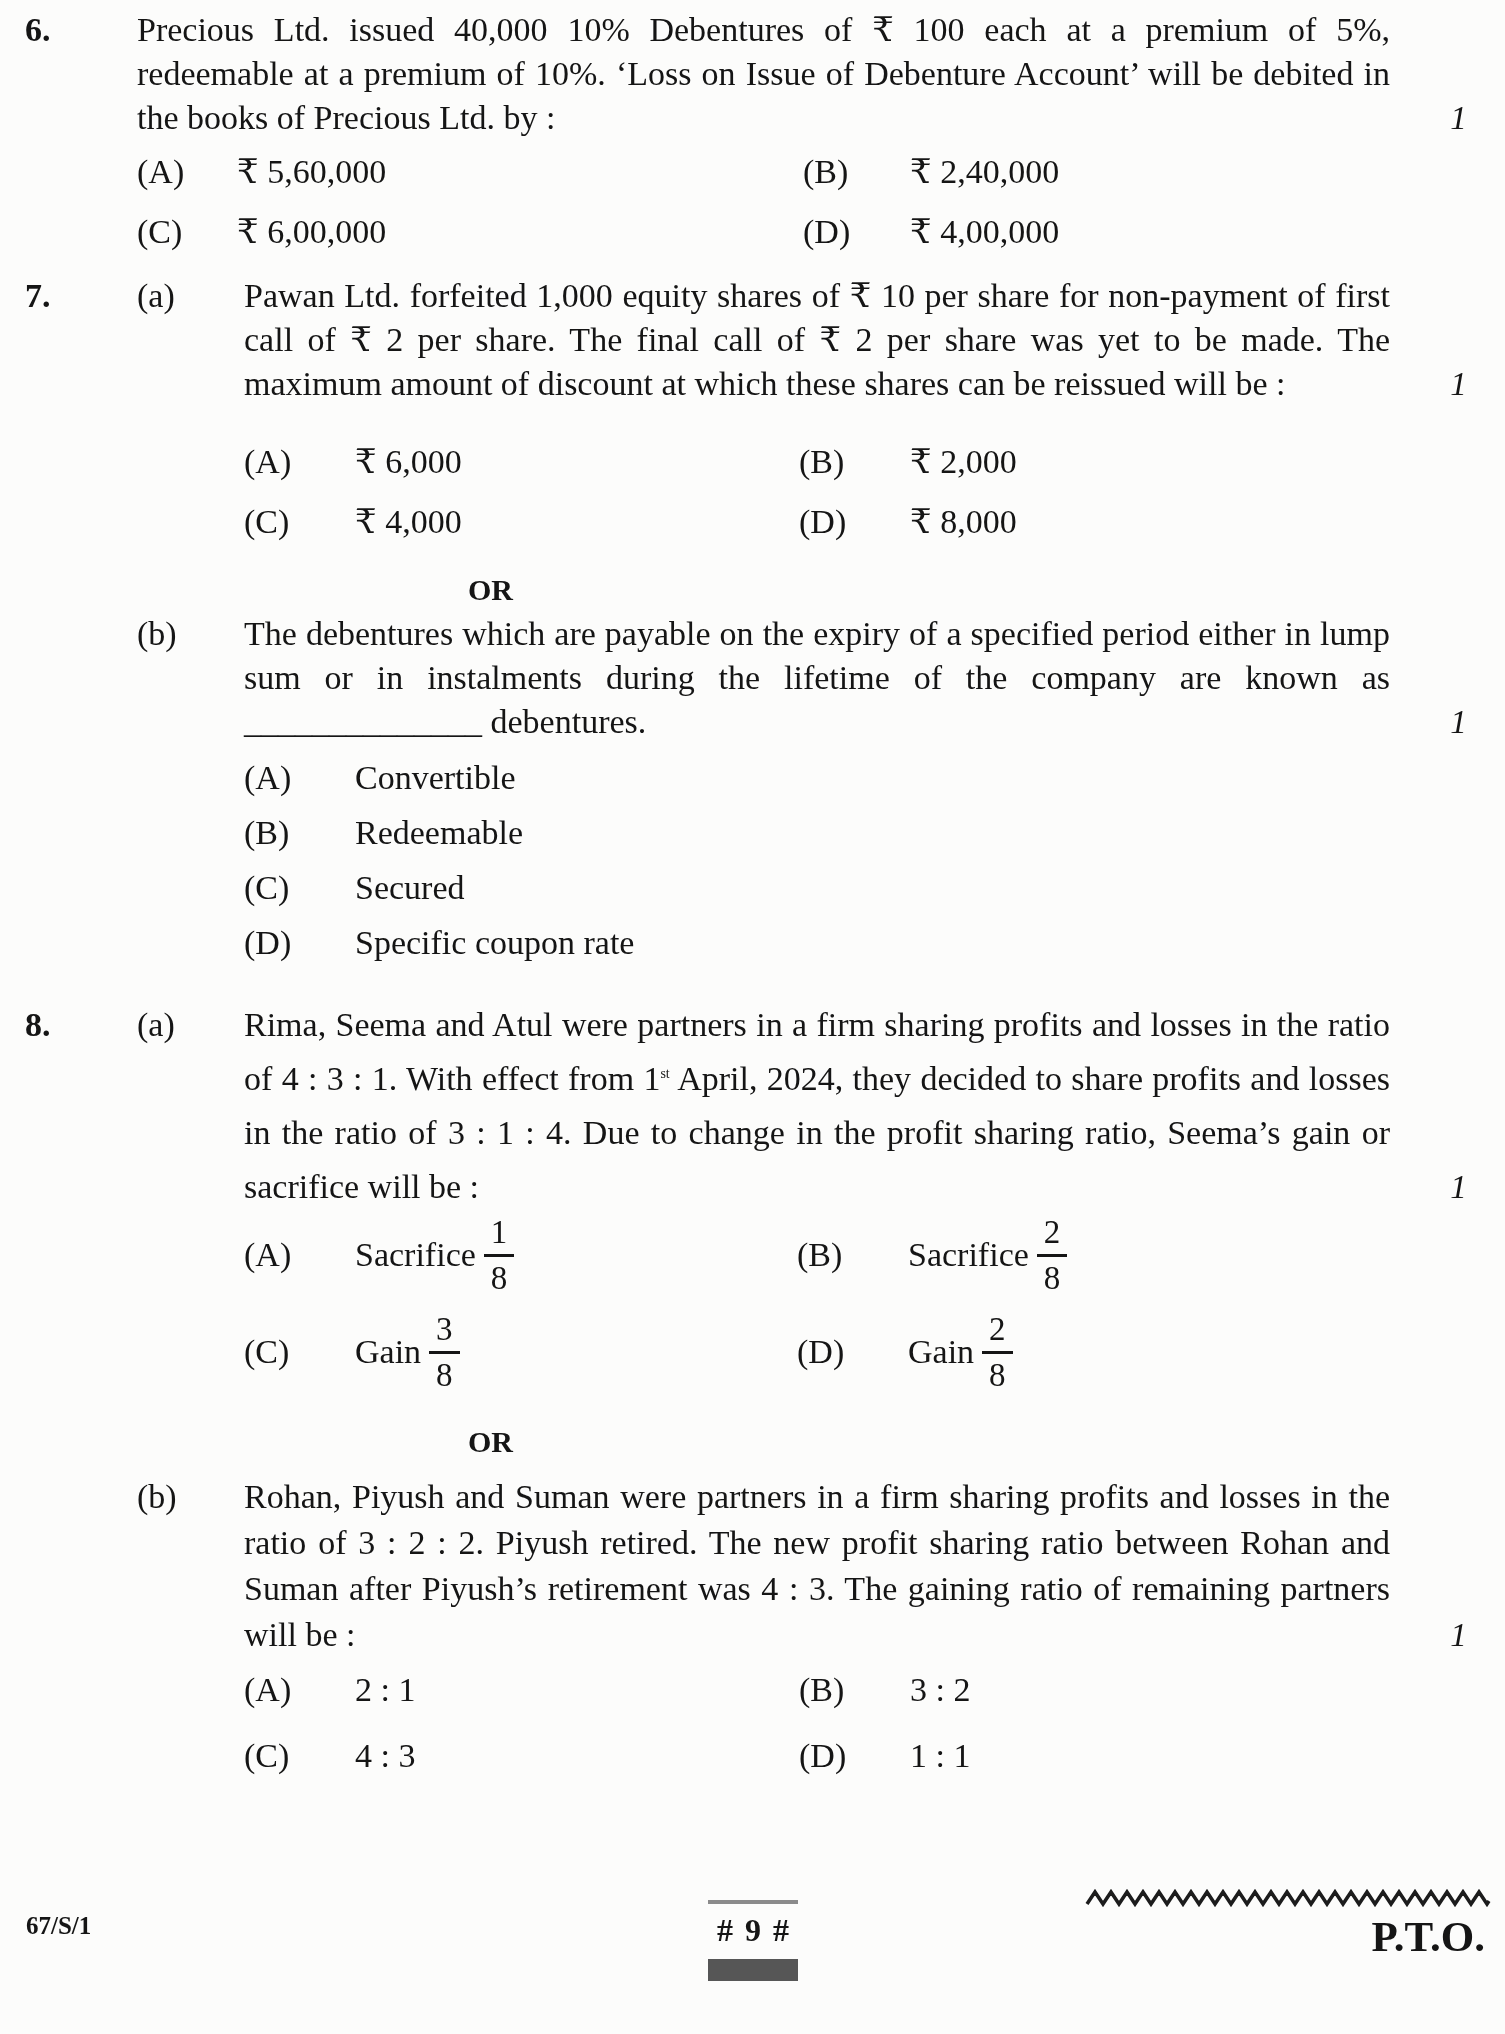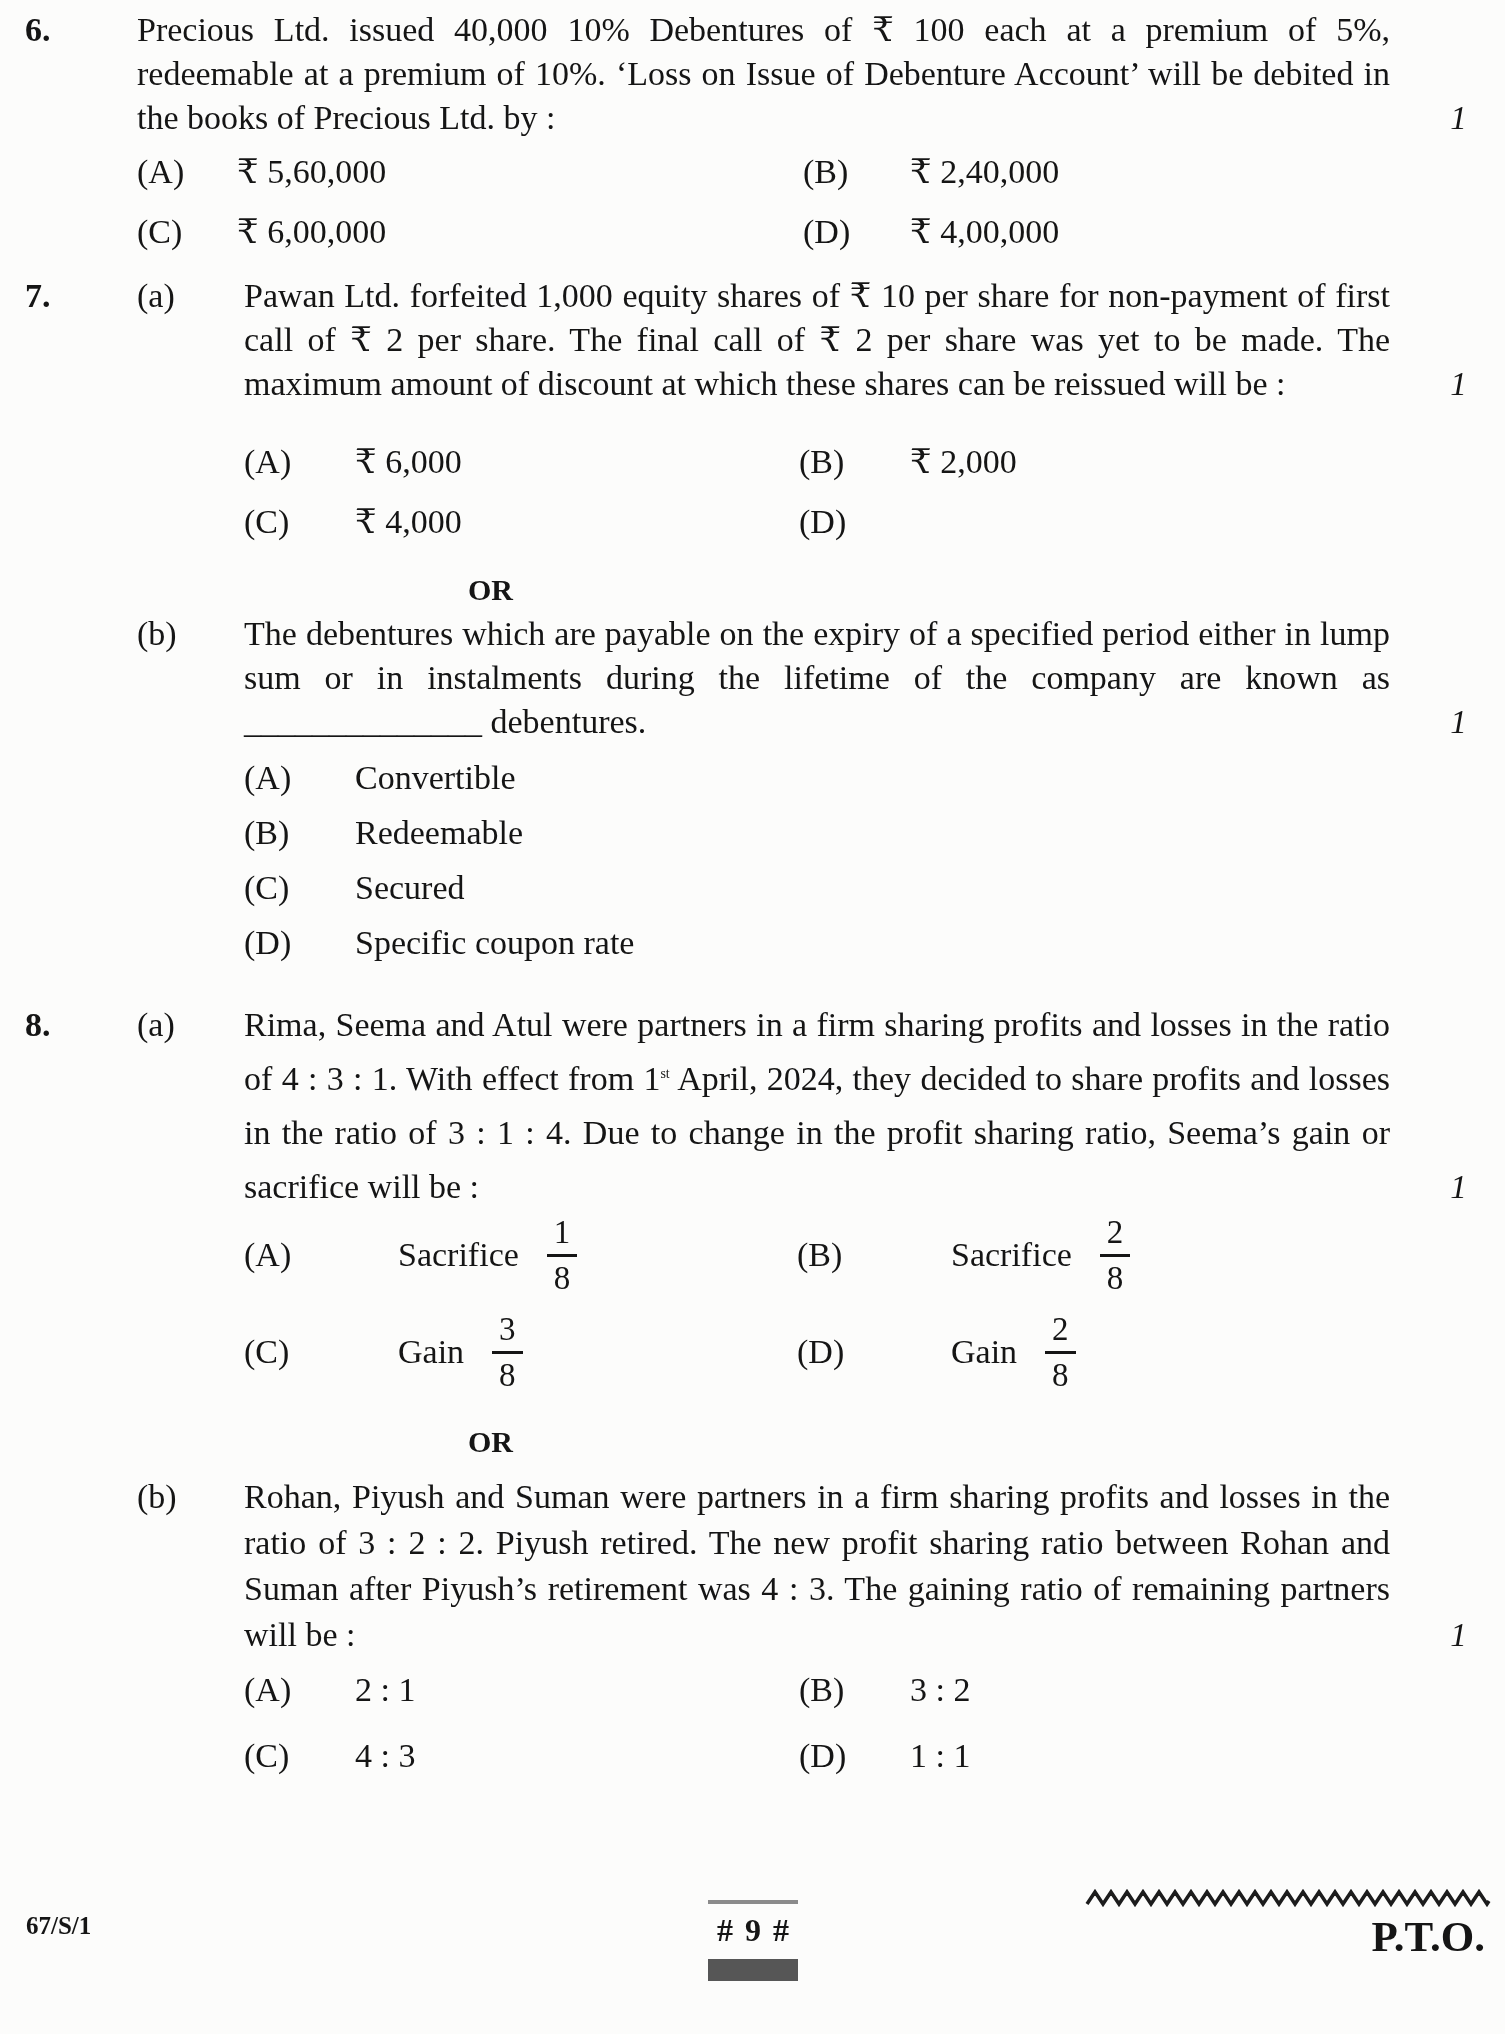--- a/index.html
+++ b/index.html
@@ -26,21 +26,21 @@
     font-style:italic; font-size:33px; line-height:44px;
     text-align:center; padding-left:22px;
   }
   .lh54 { line-height:54px; }
   .lh46 { line-height:46px; }
   
   .optgrid6 { display:grid; grid-template-columns:100px 566px 107px auto; font-size:34px; line-height:44px; }
   .optgrid2 { display:grid; grid-template-columns:111px 444px 111px auto; font-size:34px; line-height:44px; }
   .optgrid1 { display:grid; grid-template-columns:111px auto; font-size:34px; line-height:44px; }
   .fr-row   { display:grid; grid-template-columns:111px 442px 111px auto; font-size:34px; align-items:center; }
-  .fcell { display:flex; align-items:center; gap:28px;margin-left:43px; }
+  .fcell { display:flex; align-items:center; gap:8px; }
   .frac { display:inline-flex; flex-direction:column; align-items:center; font-size:33px; line-height:1.12; }
   .frac .num { border-bottom:3px solid #151515; padding:0 7px 3px; }
   .frac .den { padding-top:3px; }
   sup { font-size:14px; line-height:0; vertical-align:super; }
   .or-row { font-weight:bold; font-size:30px; line-height:44px; margin-left:443px; }
   
   .mt10{margin-top:10px;} .mt11{margin-top:11px;} .mt12{margin-top:12px;}
   .mt14{margin-top:14px;} .mt16{margin-top:16px;} .mt20{margin-top:20px;}
   .mt22{margin-top:22px;} .mt24{margin-top:24px;} .mt26{margin-top:26px;} .mt33{margin-top:33px;} .mt34{margin-top:34px;}
   
@@ -94,20 +94,21 @@
         <span>₹ 6,000</span>
         <span>(B)</span>
         <span>₹ 2,000</span>
       </div>
     </div>
     <div class="qrow mt16">
       <div class="optgrid2 col3">
         <span>(C)</span>
         <span>₹ 4,000</span>
         <span>(D)</span>
+        <span>₹ 8,000</span>
       </div>
     </div>
     <div class="or-row mt24">OR</div>
     <div class="qrow">
       <div></div>
       <div class="sublabel">(b)</div>
       <div class="qtext">The debentures which are payable on the expiry of a specified period either in lump sum or in instalments during the lifetime of the company are known as ______________ debentures.</div>
       <div class="qmark">1</div>
     </div>
     <div class="qrow mt12">

